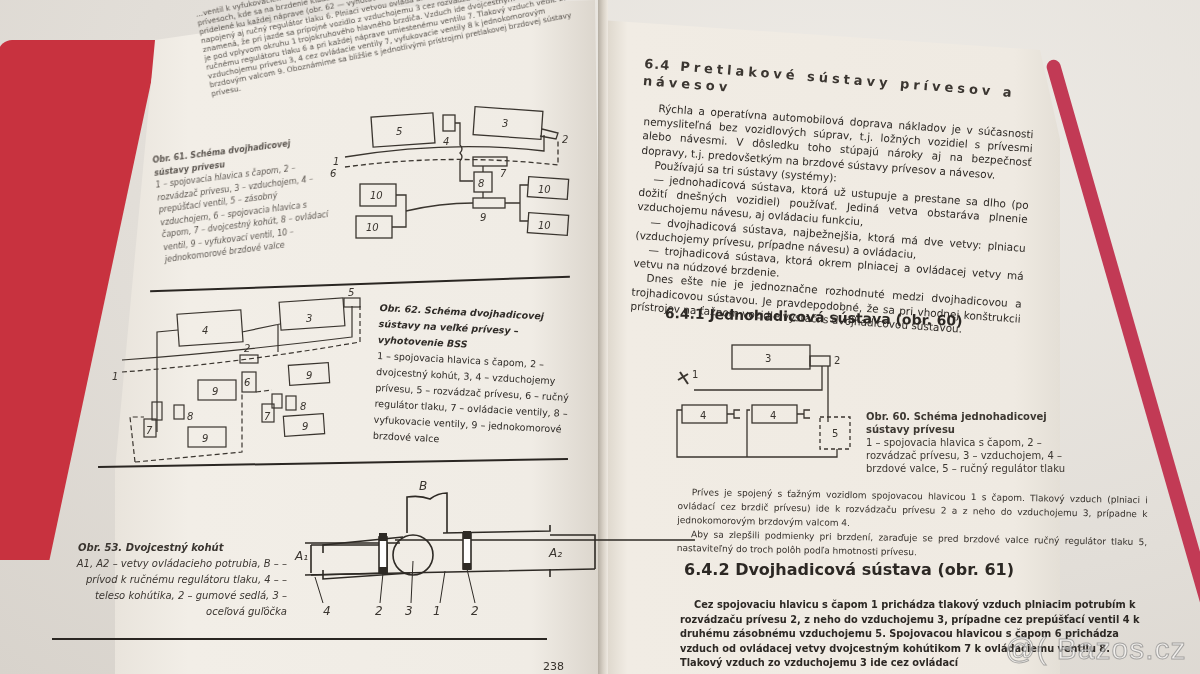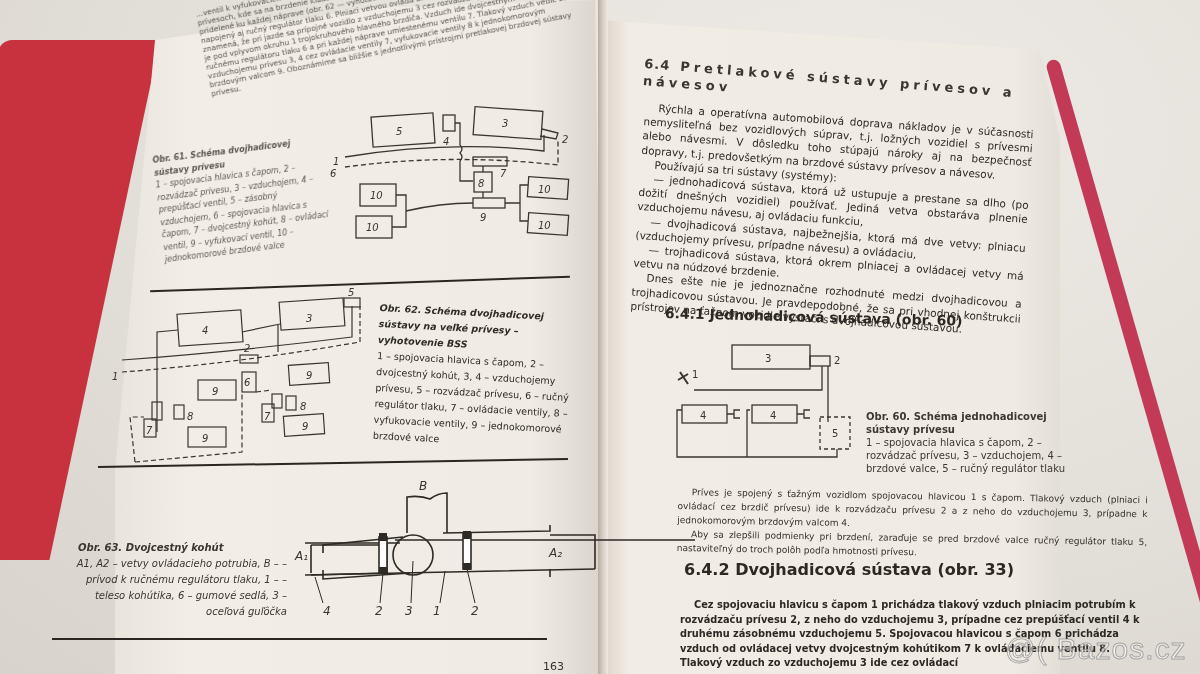--- a/index.html
+++ b/index.html
@@ -229,22 +229,22 @@
 </svg>
 
 <div class="cap62">
   <div class="t">Obr. 62. Schéma dvojhadicovej sústavy na veľké prívesy – vyhotovenie BSS</div>
   <div>1 – spojovacia hlavica s čapom, 2 – dvojcestný kohút, 3, 4 – vzduchojemy prívesu, 5 – rozvádzač prívesu, 6 – ručný regulátor tlaku, 7 – ovládacie ventily, 8 – vyfukovacie ventily, 9 – jednokomorové brzdové valce</div>
 </div>
 
 <div class="rule" style="left:98px;top:462px;width:470px;transform:rotate(-1deg)"></div>
 
 <div class="cap63">
-  <span class="t">Obr. 63. Dvojcestný kohút</span>
-  <span>A1, A2 – vetvy ovládacieho potrubia, B – – prívod k ručnému regulátoru tlaku, 1 – – teleso kohútika, 6 – gumové sedlá, 3 – oceľová guľôčka</span>
+  <span class="t">Obr. 53. Dvojcestný kohút</span>
+  <span>A1, A2 – vetvy ovládacieho potrubia, B – – prívod k ručnému regulátoru tlaku, 4 – – teleso kohútika, 2 – gumové sedlá, 3 – oceľová guľôčka</span>
 </div>
 
 <svg style="left:295px;top:465px;width:300px;height:150px" viewBox="0 0 300 150">
   <g fill="none" stroke="#2e2a25" stroke-width="1.6">
     <path d="M112 68 L112 32 Q125 30 135 34 Q143 28 152 28 L152 68"></path>
     <path d="M16 80 L16 108 M100 75 L400 75"></path>
     <path d="M28 88 L28 80 L108 72"></path>
     <path d="M28 105 L28 114 L115 108"></path>
     <path d="M16 80 L92 80 L92 108 L16 110"></path>
     <path d="M10 78 L105 78 M10 110 L300 104"></path>
@@ -269,21 +269,21 @@
     <text x="254" y="92">A₂</text>
     <text x="28" y="150">4</text>
     <text x="80" y="150">2</text>
     <text x="110" y="150">3</text>
     <text x="138" y="150">1</text>
     <text x="176" y="150">2</text>
   </g>
 </svg>
 
 <div class="rule" style="left:52px;top:638px;width:495px"></div>
-<div class="pagenum">163</div>
+<div class="pagenum">238</div>
 
 <div class="h64">
   <span class="num">6.4</span><span>Pretlakové sústavy prívesov a návesov</span>
 </div>
 
 <div class="body-r">
   <p>Rýchla a operatívna automobilová doprava nákladov je v súčasnosti nemysliteľná bez vozidlových súprav, t.j. ložných vozidiel s prívesmi alebo návesmi. V dôsledku toho stúpajú nároky aj na bezpečnosť dopravy, t.j. predovšetkým na brzdové sústavy prívesov a návesov.</p>
   <p>Používajú sa tri sústavy (systémy):</p>
   <p>— jednohadicová sústava, ktorá už ustupuje a prestane sa dlho (po dožití dnešných vozidiel) používať. Jediná vetva obstaráva plnenie vzduchojemu návesu, aj ovládaciu funkciu,</p>
   <p>— dvojhadicová sústava, najbežnejšia, ktorá má dve vetvy: plniacu (vzduchojemy prívesu, prípadne návesu) a ovládaciu,</p>
@@ -321,19 +321,19 @@
 <div class="cap60">
   <span class="t">Obr. 60. Schéma jednohadicovej sústavy prívesu</span><br>
   <span>1 – spojovacia hlavica s čapom, 2 – rozvádzač prívesu, 3 – vzduchojem, 4 – brzdové valce, 5 – ručný regulátor tlaku</span>
 </div>
 
 <div class="body-r2">
   <p>Príves je spojený s ťažným vozidlom spojovacou hlavicou 1 s čapom. Tlakový vzduch (plniaci i ovládací cez brzdič prívesu) ide k rozvádzaču prívesu 2 a z neho do vzduchojemu 3, prípadne k jednokomorovým brzdovým valcom 4.</p>
   <p>Aby sa zlepšili podmienky pri brzdení, zaraďuje se pred brzdové valce ručný regulátor tlaku 5, nastaviteľný do troch polôh podľa hmotnosti prívesu.</p>
 </div>
 
-<div class="h642">6.4.2  Dvojhadicová sústava (obr. 33)</div>
+<div class="h642">6.4.2  Dvojhadicová sústava (obr. 61)</div>
 
 <div class="body-r3">
   <p>Cez spojovaciu hlavicu s čapom 1 prichádza tlakový vzduch plniacim potrubím k rozvádzaču prívesu 2, z neho do vzduchojemu 3, prípadne cez prepúšťací ventil 4 k druhému zásobnému vzduchojemu 5. Spojovacou hlavicou s čapom 6 prichádza vzduch od ovládacej vetvy dvojcestným kohútikom 7 k ovládaciemu ventilu 8. Tlakový vzduch zo vzduchojemu 3 ide cez ovládací</p>
 </div>
 
 <div class="watermark">@( Bazos.cz</div>
 
 </body></html>

